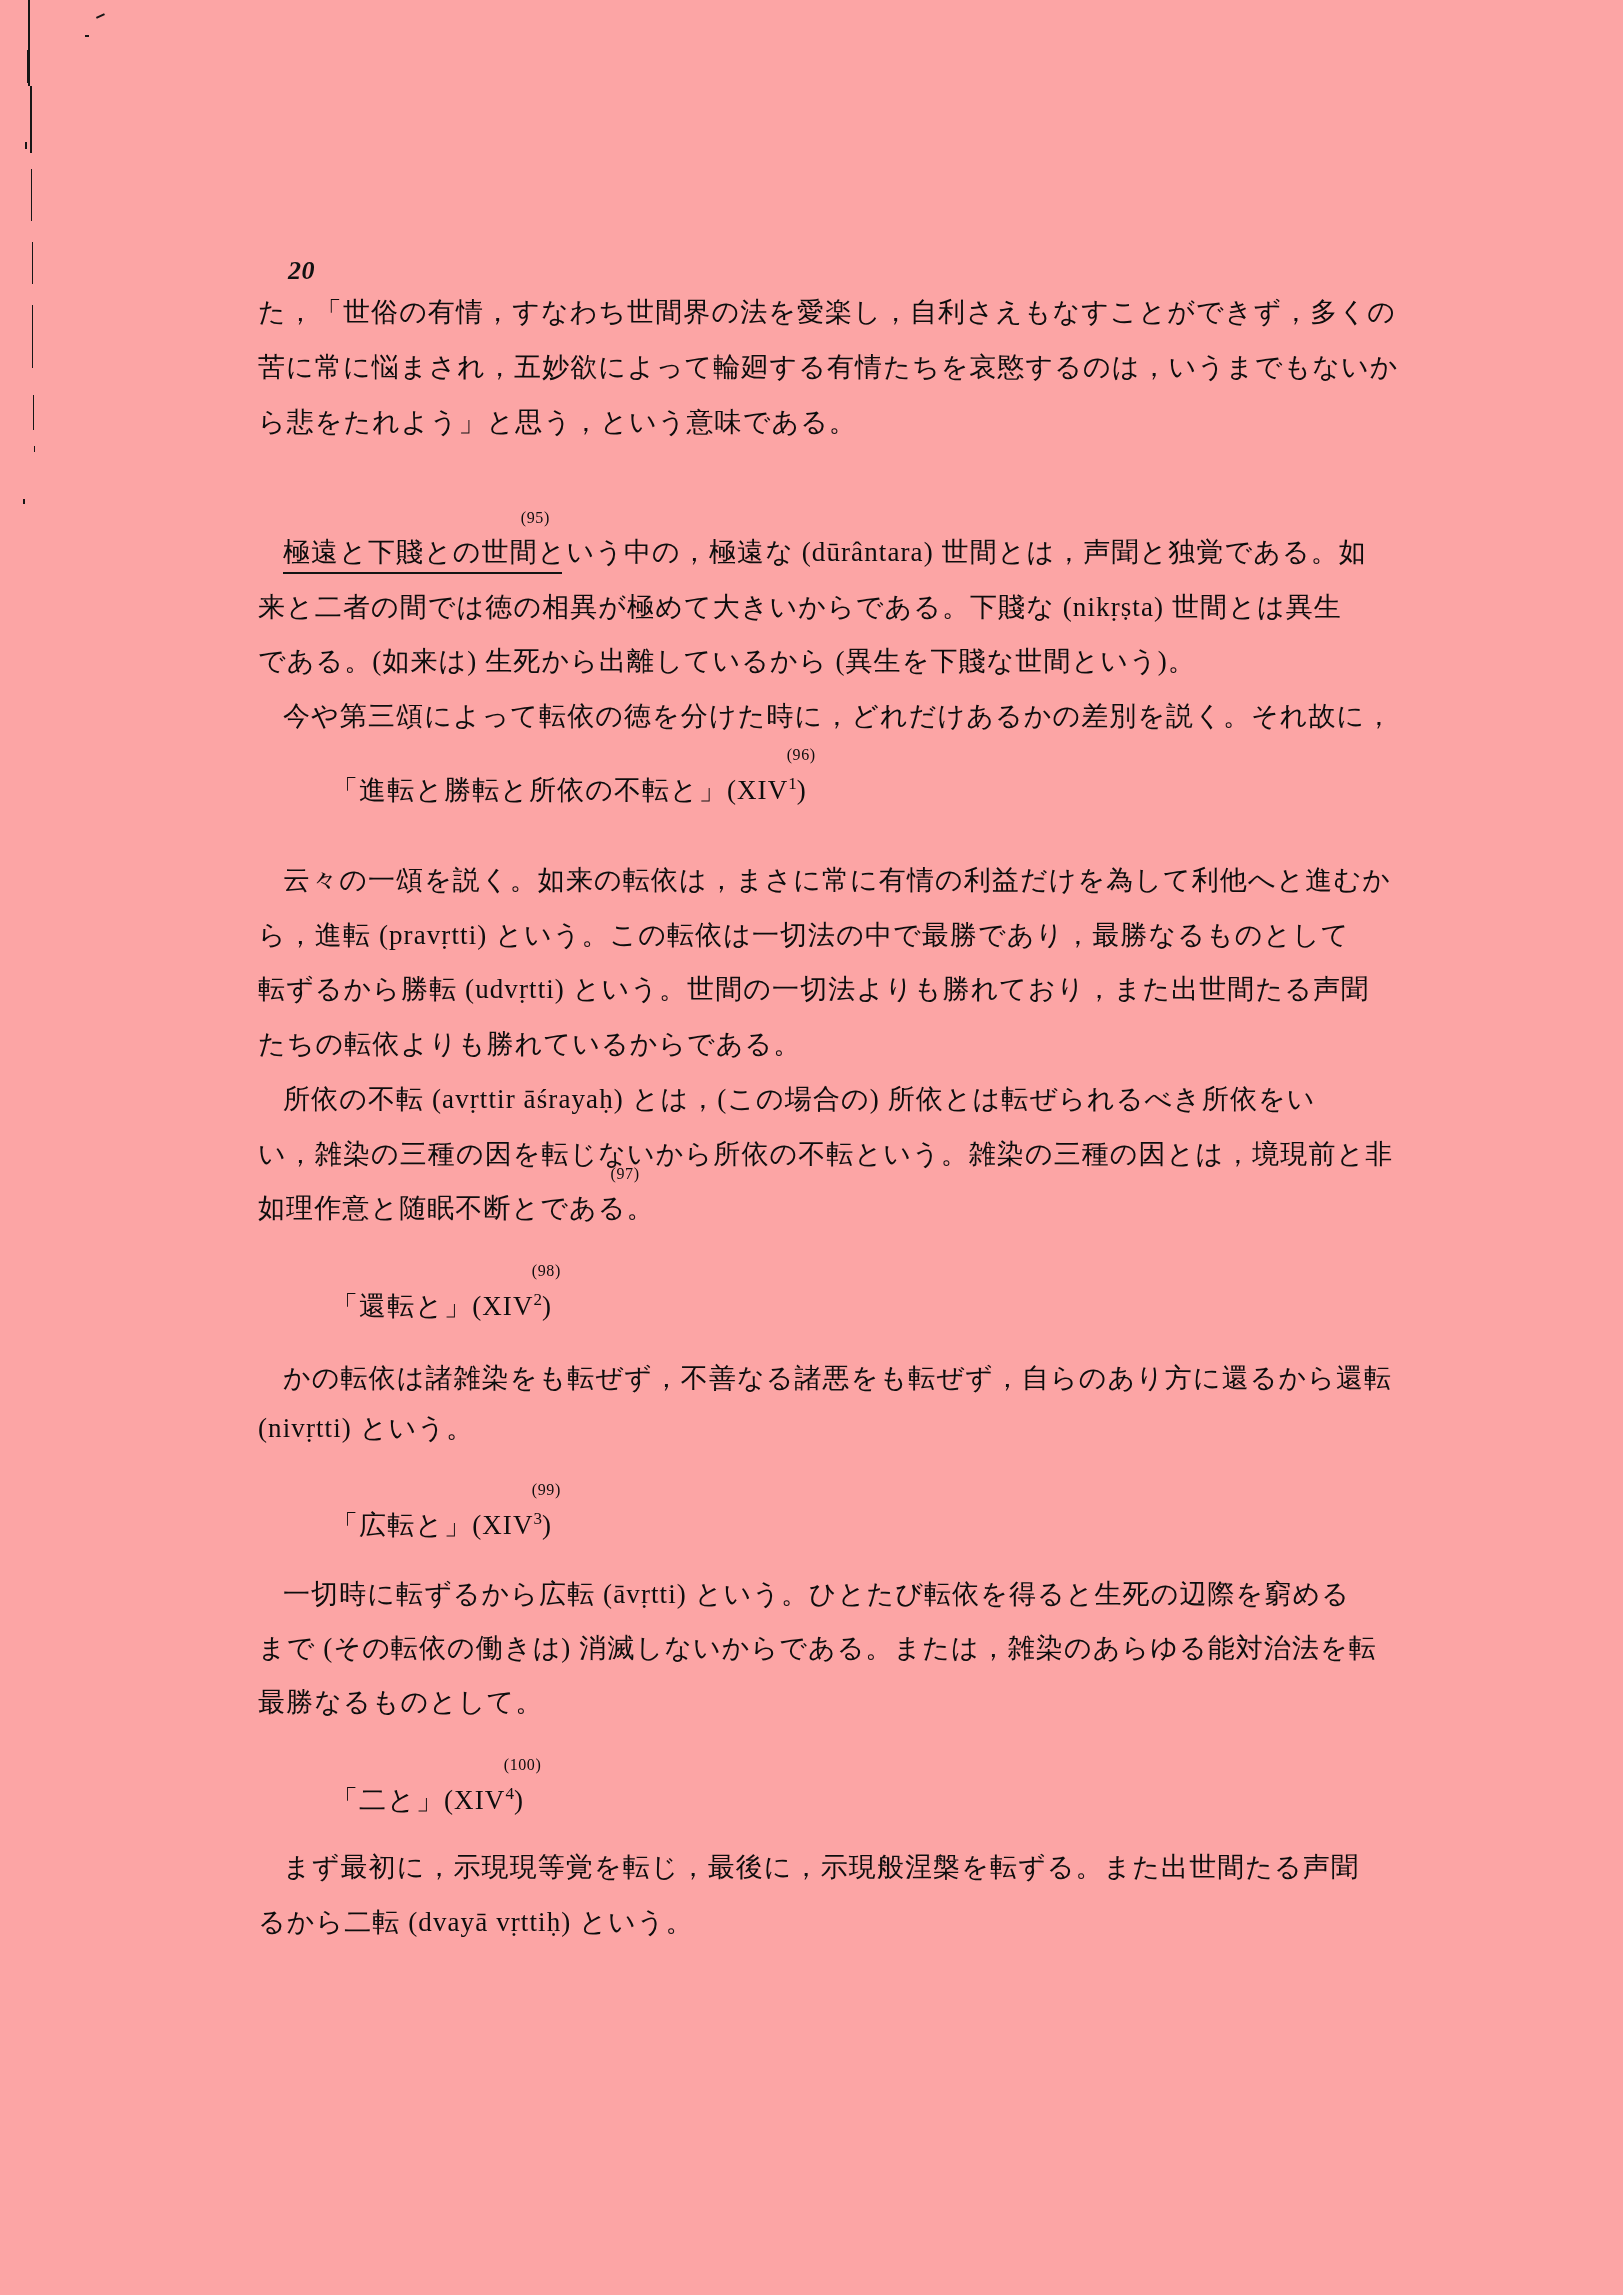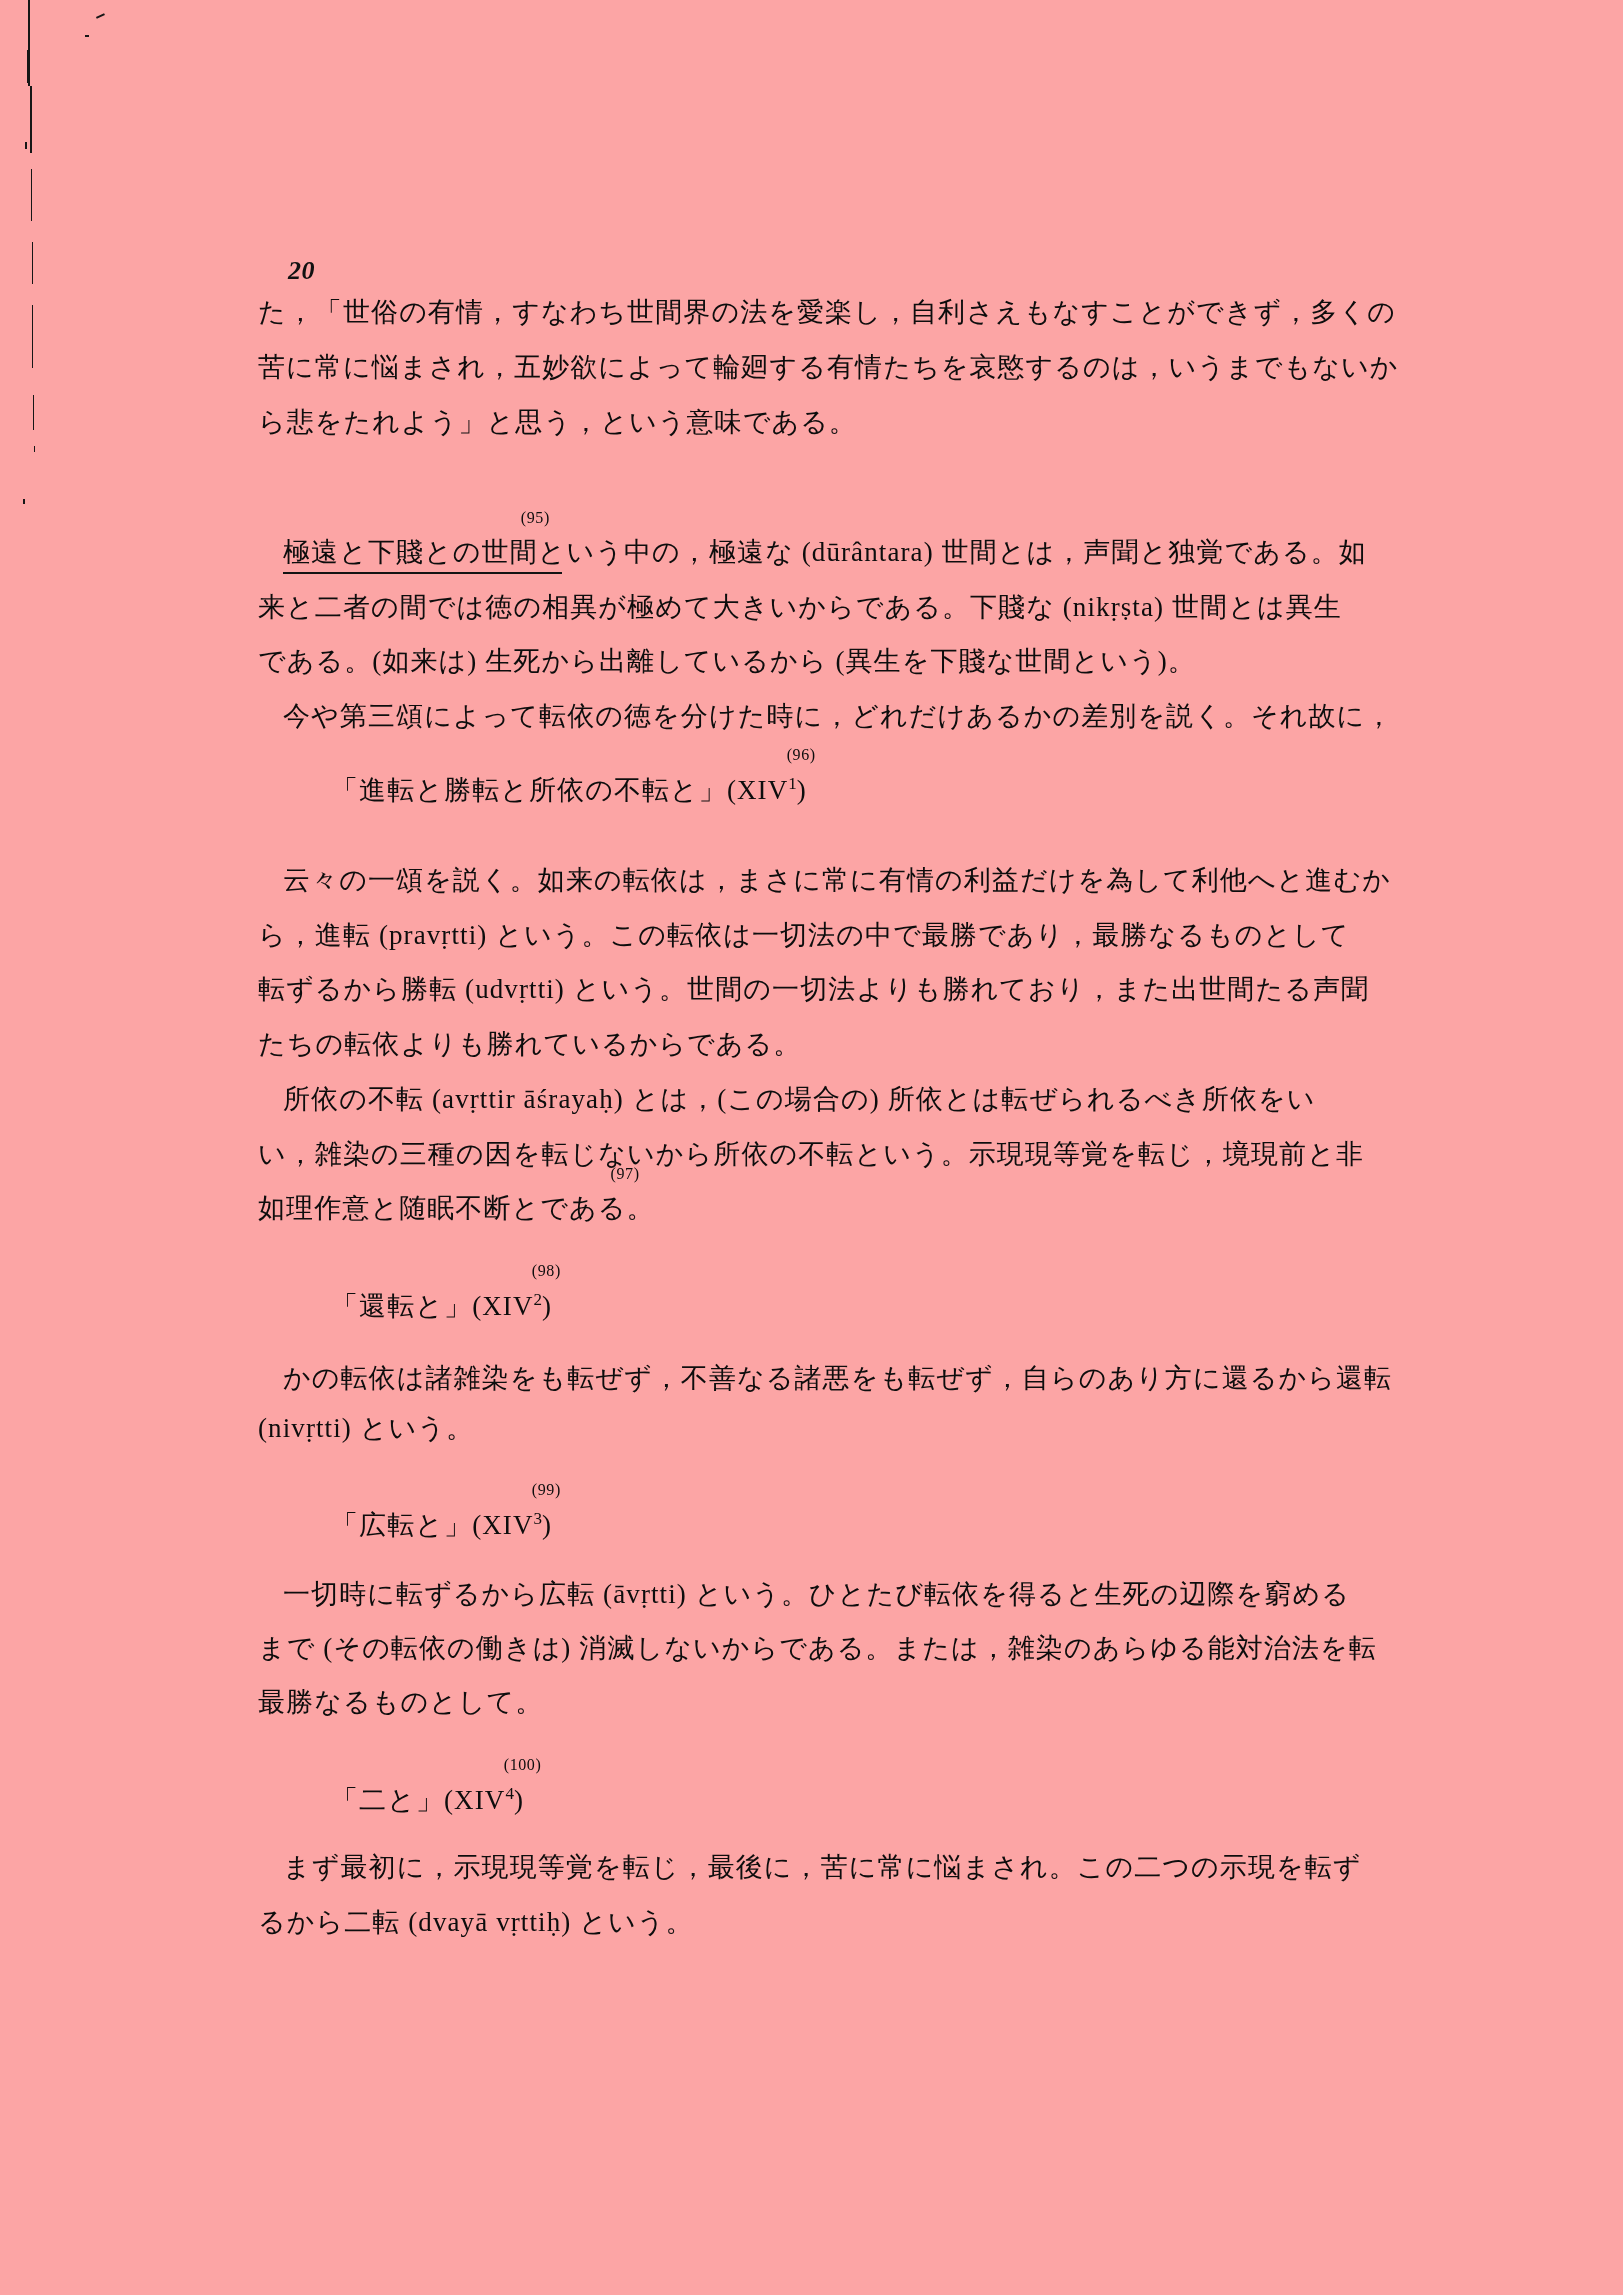--- a/index.html
+++ b/index.html
@@ -118,21 +118,21 @@
   <div class="line" style="left:331px; top:773px">
     <span>「進転と勝転と所依の不転と」(XIV</span><span class="vsup">1</span><span class="fn"><span class="fnl fnl-verse">(96)</span></span><span>)</span>
   </div>
 
   <div class="line" style="left:283px; top:863px"><span>云々の一頌を説く。如来の転依は，まさに常に有情の利益だけを為して利他へと進むか</span></div>
   <div class="line" style="left:258px; top:918px"><span>ら，進転 (pravṛtti) という。この転依は一切法の中で最勝であり，最勝なるものとして</span></div>
   <div class="line" style="left:258px; top:972px"><span>転ずるから勝転 (udvṛtti) という。世間の一切法よりも勝れており，また出世間たる声聞</span></div>
   <div class="line" style="left:258px; top:1027px"><span>たちの転依よりも勝れているからである。</span></div>
 
   <div class="line" style="left:283px; top:1082px"><span>所依の不転 (avṛttir āśrayaḥ) とは，(この場合の) 所依とは転ぜられるべき所依をい</span></div>
-  <div class="line" style="left:258px; top:1137px"><span>い，雑染の三種の因を転じないから所依の不転という。示現現等覚を転じ，境現前と非</span></div>
+  <div class="line" style="left:258px; top:1137px"><span>い，雑染の三種の因を転じないから所依の不転という。雑染の三種の因とは，境現前と非</span></div>
   <div class="line" style="left:258px; top:1191px">
     <span>如理作意と随眠不断とである。</span><span class="fn"><span class="fnl fnl-end">(97)</span></span>
   </div>
 
   <div class="line" style="left:331px; top:1289px">
     <span>「還転と」(XIV</span><span class="vsup">2</span><span class="fn"><span class="fnl fnl-verse">(98)</span></span><span>)</span>
   </div>
 
   <div class="line" style="left:283px; top:1361px"><span>かの転依は諸雑染をも転ぜず，不善なる諸悪をも転ぜず，自らのあり方に還るから還転</span></div>
   <div class="line" style="left:258px; top:1411px"><span>(nivṛtti) という。</span></div>
@@ -142,17 +142,17 @@
   </div>
 
   <div class="line" style="left:283px; top:1577px"><span>一切時に転ずるから広転 (āvṛtti) という。ひとたび転依を得ると生死の辺際を窮める</span></div>
   <div class="line" style="left:258px; top:1631px"><span>まで (その転依の働きは) 消滅しないからである。または，雑染のあらゆる能対治法を転</span></div>
   <div class="line" style="left:258px; top:1685px"><span>最勝なるものとして。</span></div>
 
   <div class="line" style="left:331px; top:1783px">
     <span>「二と」(XIV</span><span class="vsup">4</span><span class="fn"><span class="fnl fnl-verse">(100)</span></span><span>)</span>
   </div>
 
-  <div class="line" style="left:283px; top:1850px"><span>まず最初に，示現現等覚を転じ，最後に，苦に常に悩まされ。この二つの示現を転ず</span></div>
+  <div class="line" style="left:283px; top:1850px"><span>まず最初に，示現現等覚を転じ，最後に，示現般涅槃を転ずる。また出世間たる声聞</span></div>
   <div class="line" style="left:258px; top:1905px"><span>るから二転 (dvayā vṛttiḥ) という。</span></div>
 
 </div>
 
 
 </body></html>

